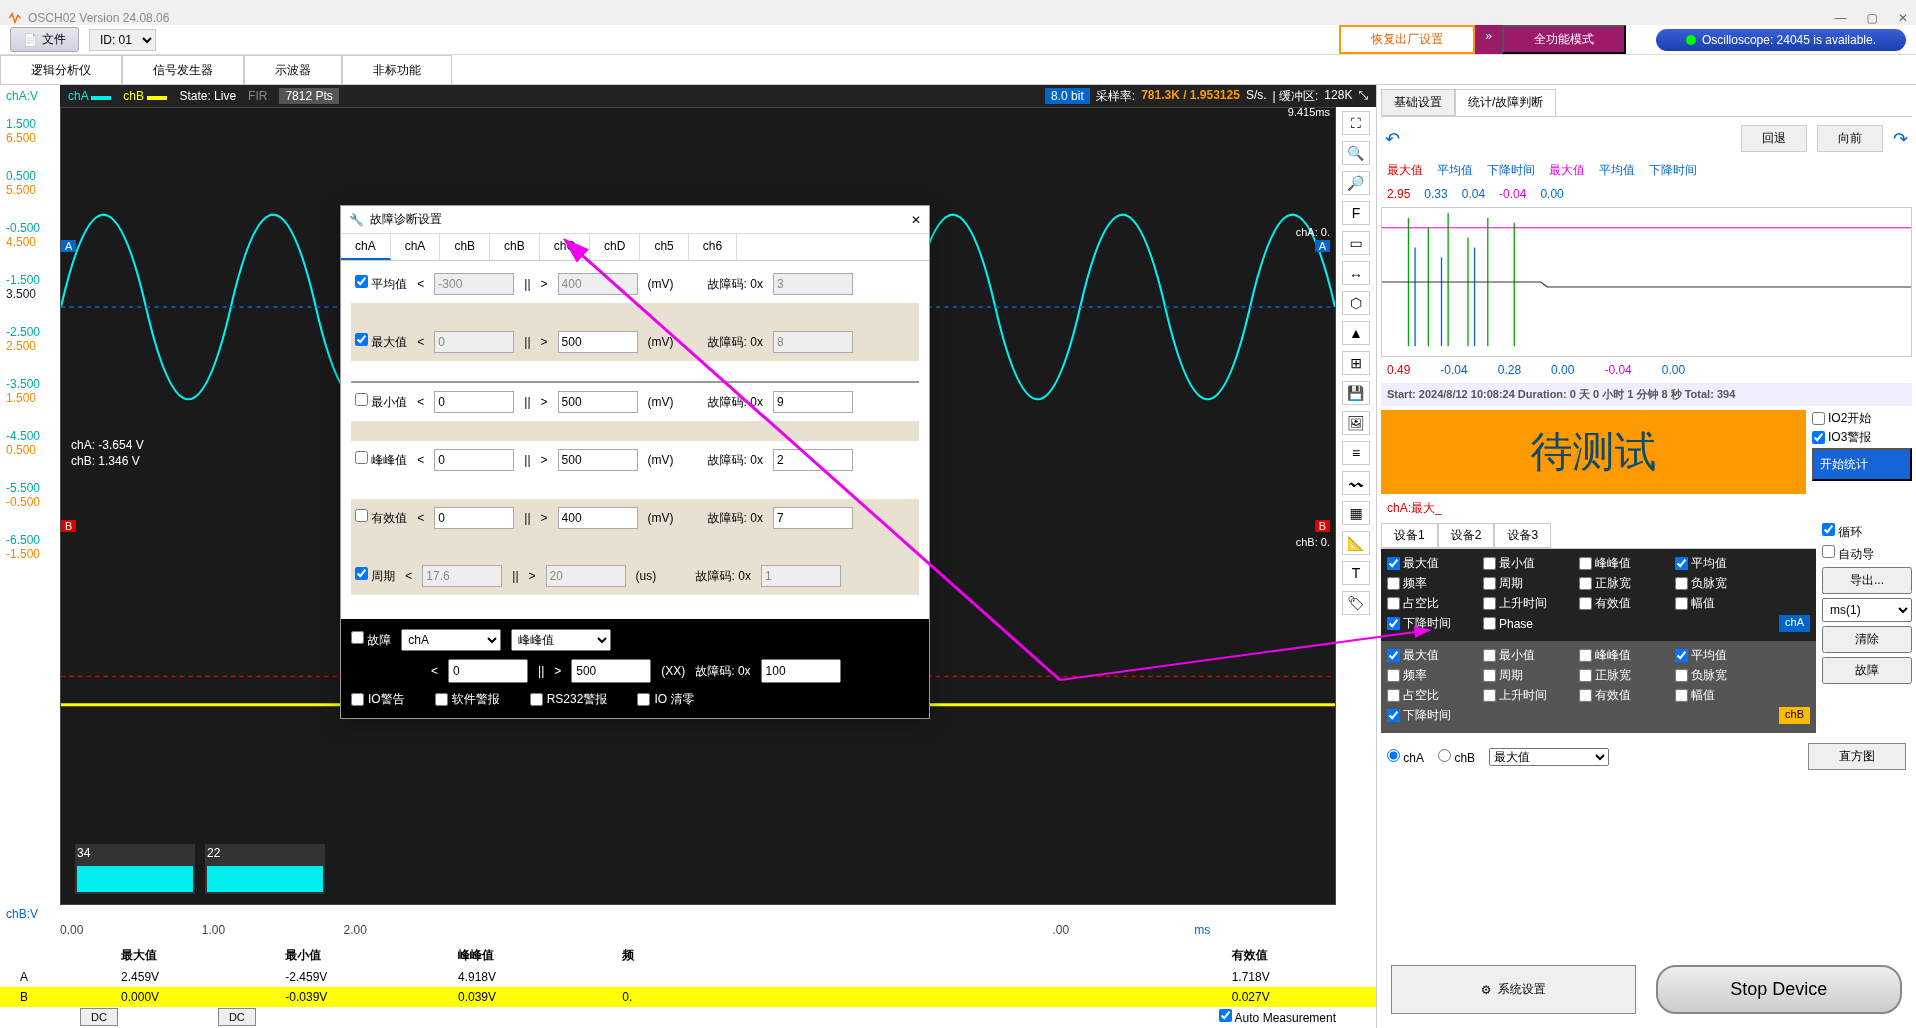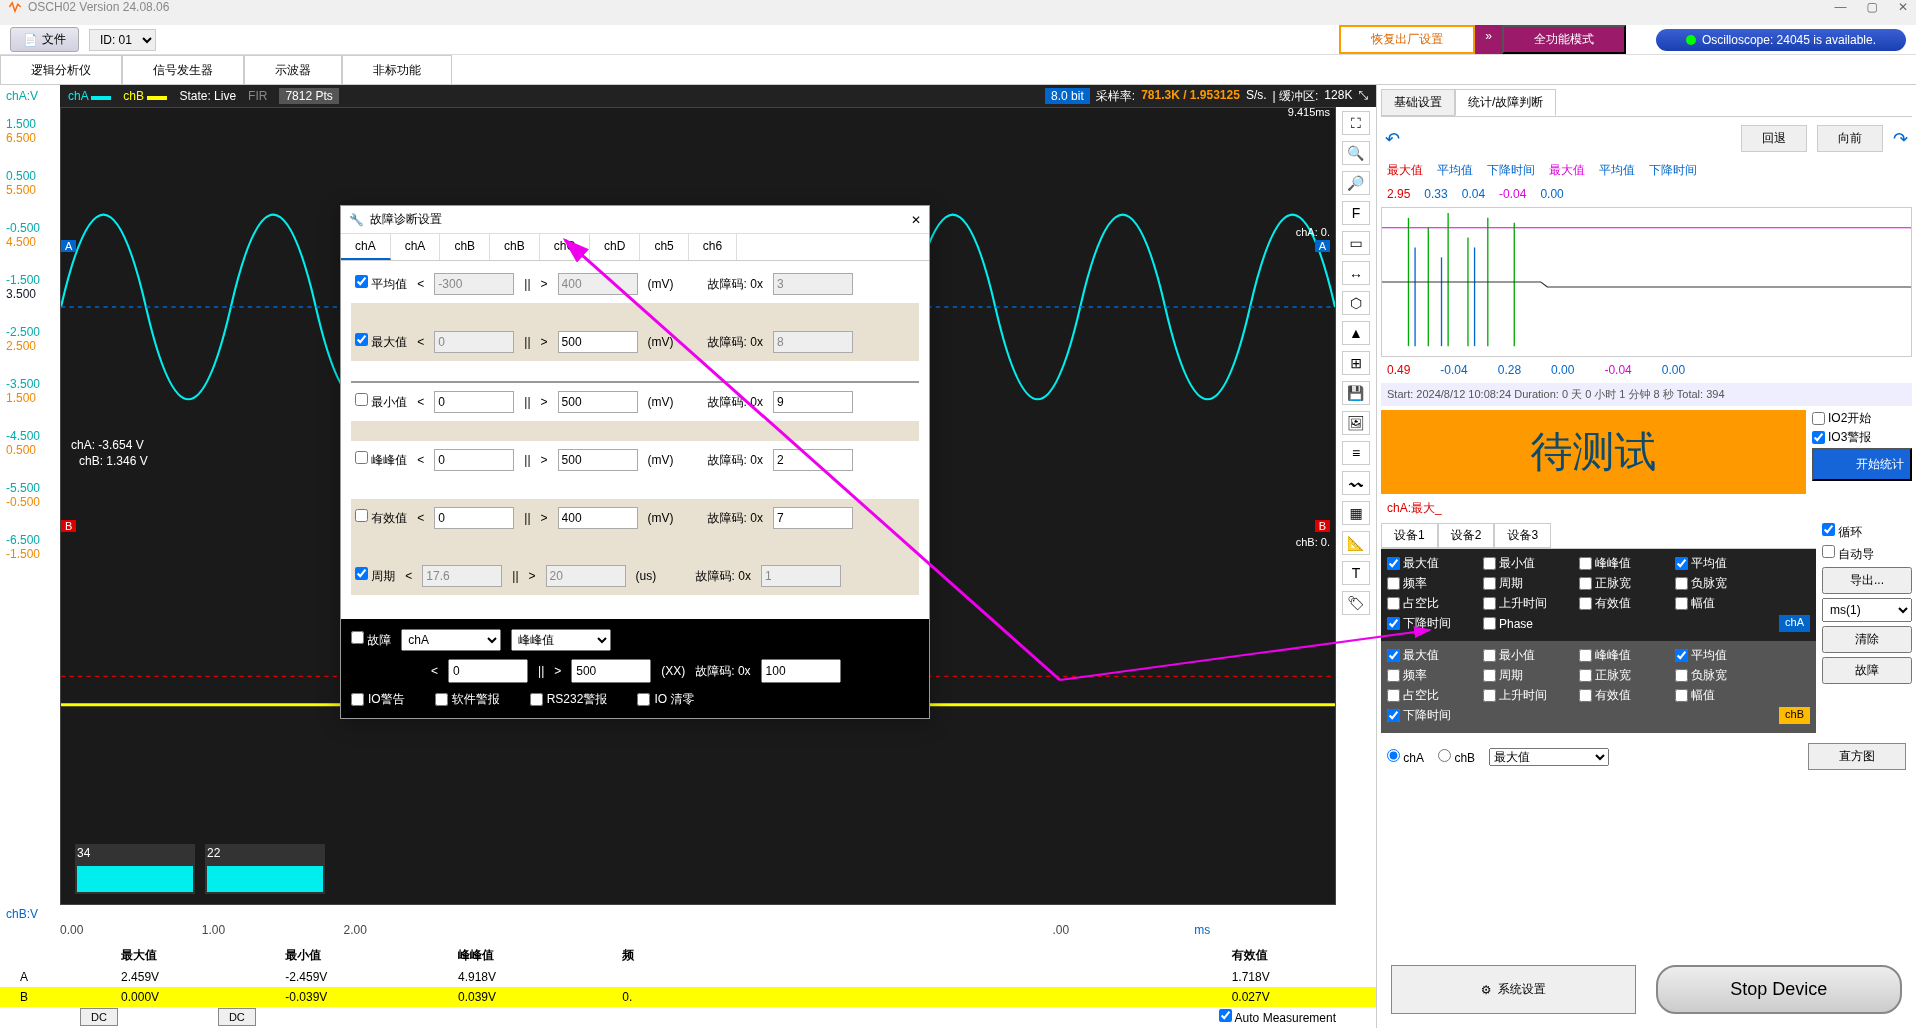--- a/index.html
+++ b/index.html
@@ -1,18 +1,18 @@
 <!DOCTYPE html>
 <html><head>
 <meta charset="utf-8">
 <style>
 * { margin: 0; padding: 0; box-sizing: border-box; font-family: "Microsoft YaHei", Arial, sans-serif; font-size: 12px; }
 body { background: #f0f0f0; width: 1916px; height: 1028px; overflow: hidden; position: relative; }
 
-.titlebar { height: 25px; background: #f0f0f0; display: flex; align-items: flex-start; padding: 0 8px; color: #888; border-radius: 6px; }
+.titlebar { height: 25px; background: #f0f0f0; display: flex; align-items: flex-end; padding: 0 8px; color: #888; border-radius: 6px; }
 .titlebar .logo { width: 14px; height: 14px; margin-right: 6px; }
 .titlebar .winctrls { margin-left: auto; display: flex; gap: 20px; color: #666; }
 .titlebar .winctrls span { cursor: pointer; }
 
 .menubar { height: 30px; background: #fff; border-bottom: 1px solid #ddd; display: flex; align-items: center; padding: 0 10px; gap: 10px; }
 .file-btn { background: linear-gradient(#e8e8f0,#d0d0e0); border: 1px solid #aaa; padding: 3px 12px; border-radius: 3px; display: flex; align-items: center; gap: 4px; }
 .id-select { border: 1px solid #ccc; padding: 2px 6px; }
 .center-buttons { margin-left: auto; display: flex; }
 .factory-btn { background: #fff; border: 2px solid #f90; color: #d60; padding: 4px 30px; }
 .arrow-btn { background: #9b1b6a; color: #fff; padding: 4px 10px; }
@@ -61,26 +61,26 @@
 .rp-tabs { display: flex; border-bottom: 1px solid #ccc; }
 .rp-tab { padding: 4px 12px; border: 1px solid #ccc; background: #f0f0f0; }
 .rp-tab.active { background: #fff; border-bottom: 1px solid #fff; }
 .nav-row { display: flex; align-items: center; gap: 10px; padding: 4px; }
 .nav-btn { border: 1px solid #ccc; padding: 4px 20px; }
 .mini-stats { font-size: 11px; display: flex; gap: 14px; padding: 2px 6px; }
 .mini-stats .a { color: #d00; } .mini-stats .b1 { color: #06c; } .mini-stats .d { color: #d0d; }
 .mini-chart { height: 150px; border: 1px solid #ccc; background: linear-gradient(90deg,#fff 0,#fff 100%); position: relative; overflow: hidden; }
 .mini-xaxis { display: flex; font-size: 11px; gap: 30px; padding: 2px 6px; }
 
-.info-bar { background: #eef; padding: 4px 6px; font-size: 11px; color: #555; }
+.info-bar { background: #eef; padding: 4px 6px; font-size: 11px; color: #555; font-weight: bold; }
 .test-box { display: flex; gap: 6px; align-items: stretch; }
 .test-big { flex: 1; background: #f90; color: #0c4a6e; font-size: 42px; display: flex; align-items: center; justify-content: center; height: 84px; }
 .test-side { width: 100px; display: flex; flex-direction: column; gap: 2px; }
 .test-side label { display: flex; align-items: center; gap: 3px; font-size: 12px; }
-.start-stat { background: #1565d8; color: #fff; padding: 6px; text-align: right; }
+.start-stat { background: #1565d8; color: #fff; padding: 6px; text-align: left; }
 .chmax { color: #d00; font-size: 12px; padding: 2px 6px; }
 
 .dev-tabs { display: flex; border-bottom: 1px solid #ccc; }
 .dev-tab { padding: 3px 12px; border: 1px solid #ccc; }
 .dev-tab.active { background: #fff; }
 .cb-panel { background: #222; color: #fff; padding: 6px; font-size: 12px; }
 .cb-row { display: flex; gap: 16px; margin-bottom: 3px; }
 .cb-row label { display: flex; align-items: center; gap: 3px; min-width: 80px; }
 .cha-badge { background: #06c; color: #fff; padding: 1px 6px; margin-left: auto; font-size: 11px; }
 .chb-badge { background: #fb0; color: #000; padding: 1px 6px; margin-left: auto; font-size: 11px; }
@@ -204,21 +204,21 @@
           <path d="M0 140 Q30 10 60 140 T120 140 T180 140 T240 140 T300 140 T360 140 T420 140 T480 140 T540 140 T600 140 T660 140 T720 140 T780 140 T840 140 T900 140" stroke="#0ee"></path>
           <line x1="0" y1="420" x2="900" y2="420" stroke="#ff0" stroke-width="2"></line>
           <line x1="0" y1="140" x2="900" y2="140" stroke="#06c" stroke-dasharray="3"></line>
           <line x1="0" y1="400" x2="900" y2="400" stroke="#d00" stroke-dasharray="3"></line>
         </svg>
         <div style="position:absolute;left:0;top:132px;background:#06c;color:#fff;padding:0 4px;font-size:11px">A</div>
         <div style="position:absolute;left:0;top:412px;background:#d00;color:#fff;padding:0 4px;font-size:11px">B</div>
         <div style="position:absolute;right:5px;top:132px;background:#06c;color:#fff;padding:0 4px;font-size:11px">A</div>
         <div style="position:absolute;right:5px;top:412px;background:#d00;color:#fff;padding:0 4px;font-size:11px">B</div>
         <div style="position:absolute;left:10px;top:330px;color:#fff;font-size:12px">chA: -3.654 V</div>
-        <div style="position:absolute;left:18px;top:346px;color:#fff;font-size:12px">chB: 1.346 V</div>
+        <div style="position:absolute;left:10px;top:346px;color:#fff;font-size:12px">chB: 1.346 V</div>
         <div style="position:absolute;right:5px;top:118px;color:#fff;font-size:11px">chA: 0.</div>
         <div style="position:absolute;right:5px;top:428px;color:#fff;font-size:11px">chB: 0.</div>
         <div style="position:absolute;left:14px;bottom:10px;display:flex;gap:10px">
           <div style="width:120px;height:50px;background:#333;color:#fff;padding:2px;position:relative"><span>34</span><div style="background:#0ee;height:26px;margin-top:6px"></div></div>
           <div style="width:120px;height:50px;background:#333;color:#fff;padding:2px;position:relative"><span>22</span><div style="background:#0ee;height:26px;margin-top:6px"></div></div>
         </div>
         <div style="position:absolute;right:5px;top:-2px;color:#fff;font-size:11px">9.415ms</div>
       </div>
       <div class="toolbar-right" id="tool-icons">
           <div class="ticon">⛶</div>

